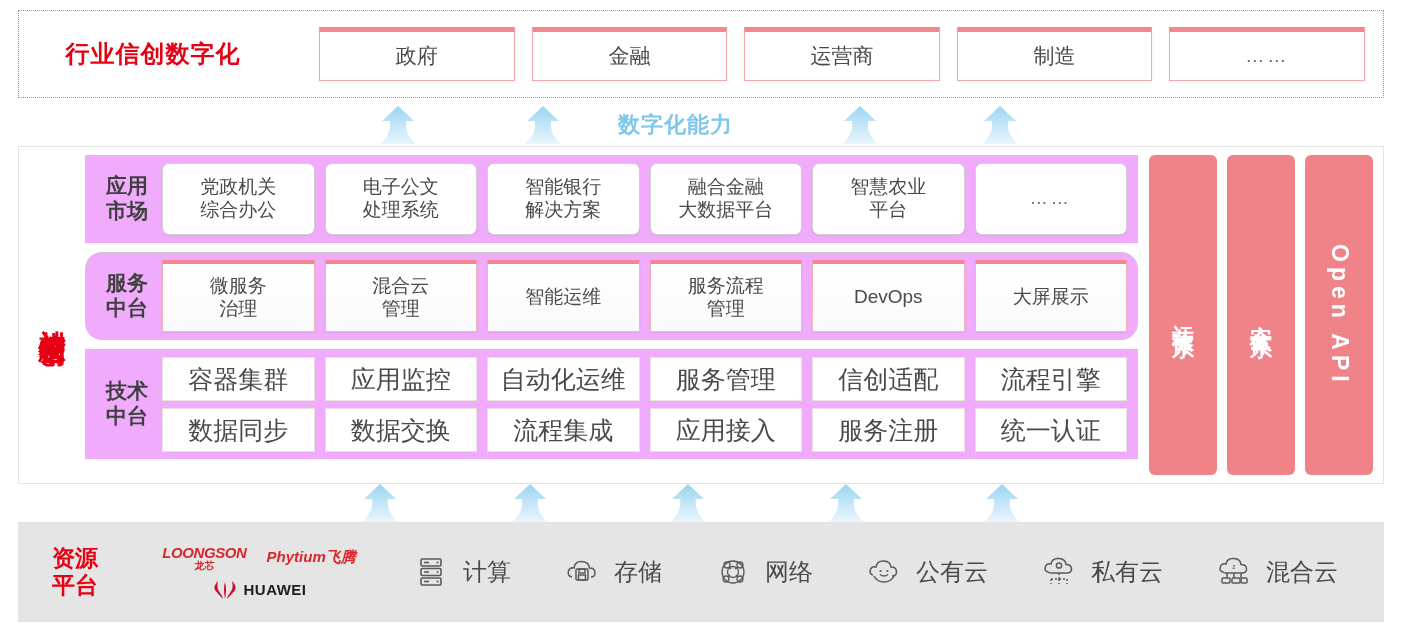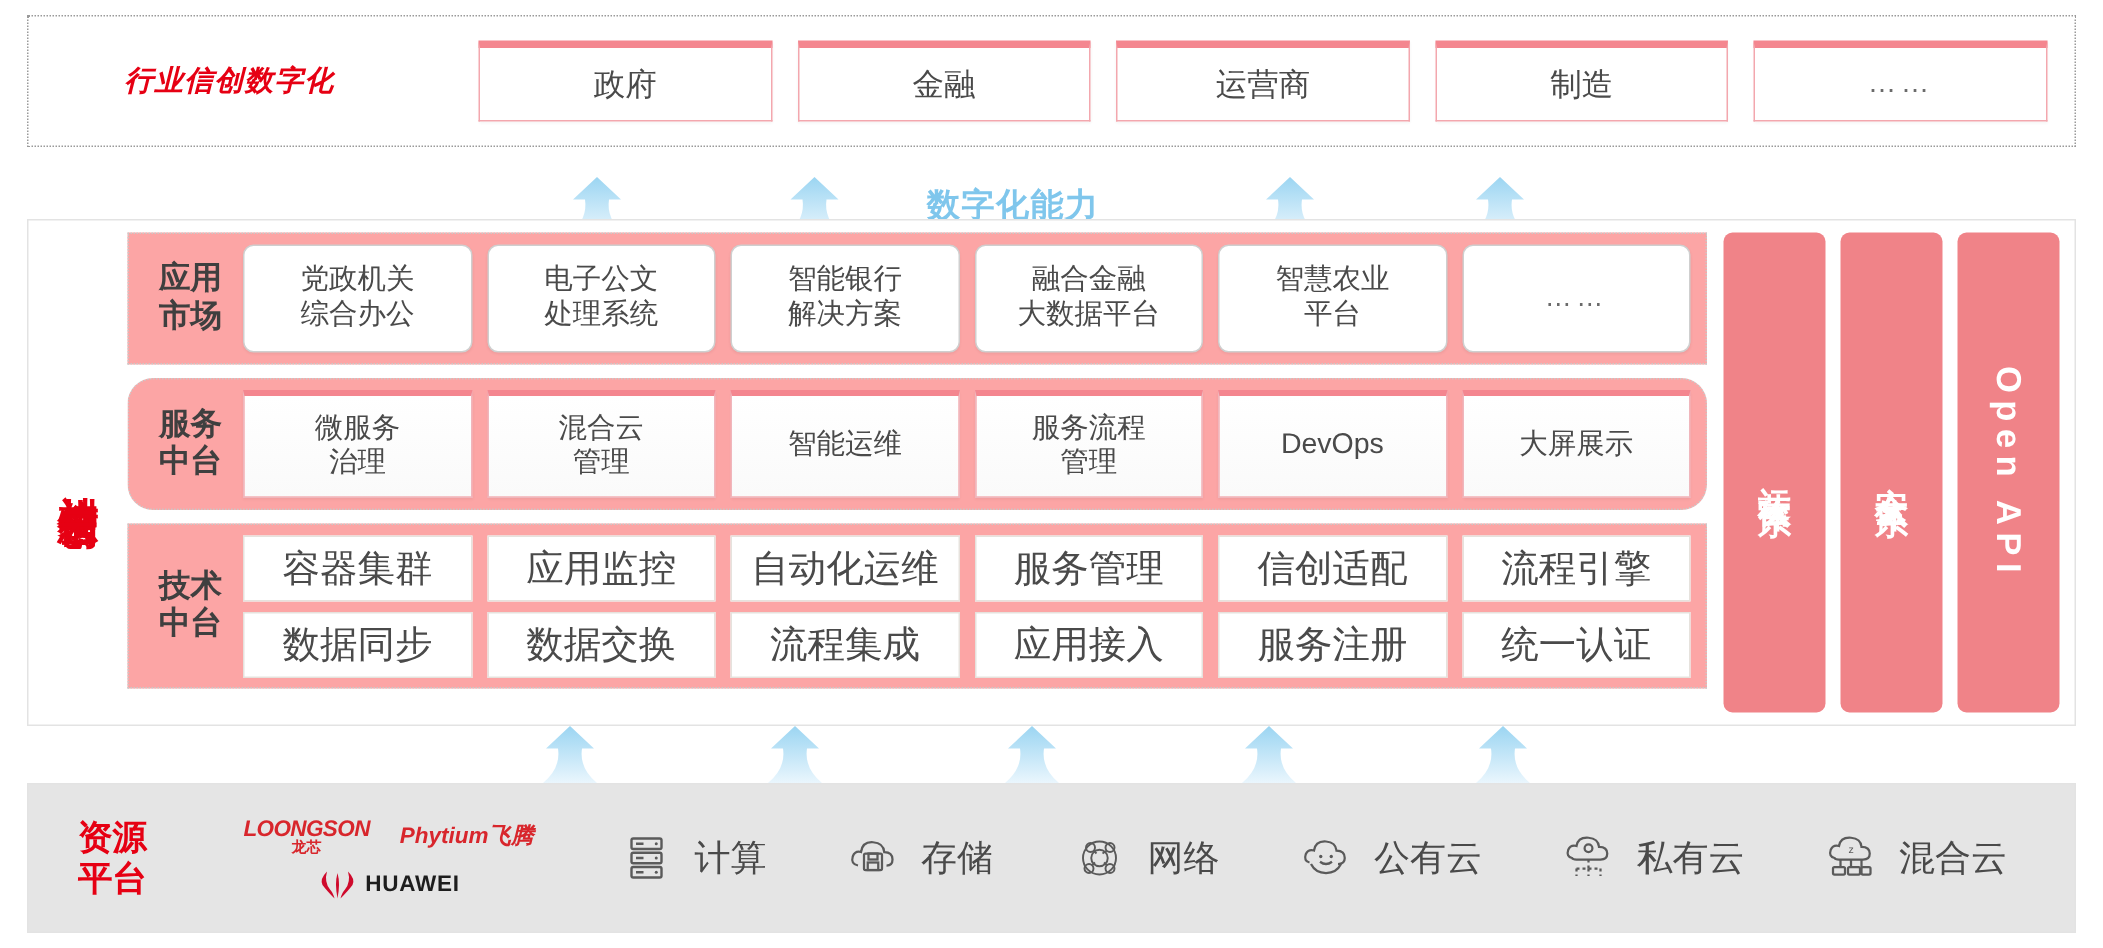--- a/index.html
+++ b/index.html
@@ -13,43 +13,43 @@
 
   
   .industry-band {
     position: absolute; left: 18px; top: 10px;
     width: 1366px; height: 88px;
     border: 1px dotted #9a9a9a;
     display: flex; align-items: center;
   }
   .industry-title {
     width: 268px; text-align: center;
-    color: #E60013; font-size: 19px; font-weight: bold;
-    letter-spacing: 1px; flex: none; font-style: italic;
+    color: #E60013; font-size: 24px; font-weight: bold;
+    letter-spacing: 1px; flex: none;
   }
   .industry-cards {
     flex: 1; display: flex; align-items: center;
     gap: 17px; padding-right: 18px; padding-left: 32px;
   }
   .ind-card {
     flex: 1; height: 54px;
     background: #ffffff;
     border: 1px solid #F3A7AE;
     border-top: 5px solid #F4868F;
     display: flex; align-items: center; justify-content: center;
     color: #4a4a4a; font-size: 21px;
     box-shadow: 0 1px 2px rgba(0,0,0,0.05);
   }
   .ind-card.ellipsis { font-size: 19px; letter-spacing: 3px; color:#6b6b6b; }
 
   
   .arrow-strip {
     position: absolute; left: 18px; width: 1366px; height: 40px;
   }
-  .arrow-strip.top { top: 116px; }
+  .arrow-strip.top { top: 104px; }
   .arrow-strip.bottom { top: 484px; height: 38px; }
   .arrow {
     position: absolute; bottom: 0;
     width: 44px; height: 38px;
   }
   .arrow svg { display: block; width: 44px; height: 38px; }
   .cap-label {
     position: absolute; left: 600px; top: 6px;
     color: #7FC6EC; font-size: 22px; font-weight: bold;
     letter-spacing: 1px;
@@ -75,21 +75,21 @@
   .cloud-body {
     flex: 1; display: flex;
     padding: 8px 10px 8px 0;
     gap: 9px;
   }
   .rows-col {
     flex: 1; display: flex; flex-direction: column; gap: 9px;
     min-width: 0;
   }
   .layer-row {
-    background: #fca5a5;
+    background: #f0abfc;
     border: 1px dotted #c9c9c9;
     display: flex; align-items: center;
     padding: 6px 10px 6px 6px;
   }
   .layer-row.app { height: 88px; }
   .layer-row.svc { height: 88px; border-radius: 17px; }
   .layer-row.tech { height: 110px; }
   .layer-label {
     width: 70px; flex: none; text-align: center;
     color: #3f3f3f; font-size: 21px; font-weight: bold;

